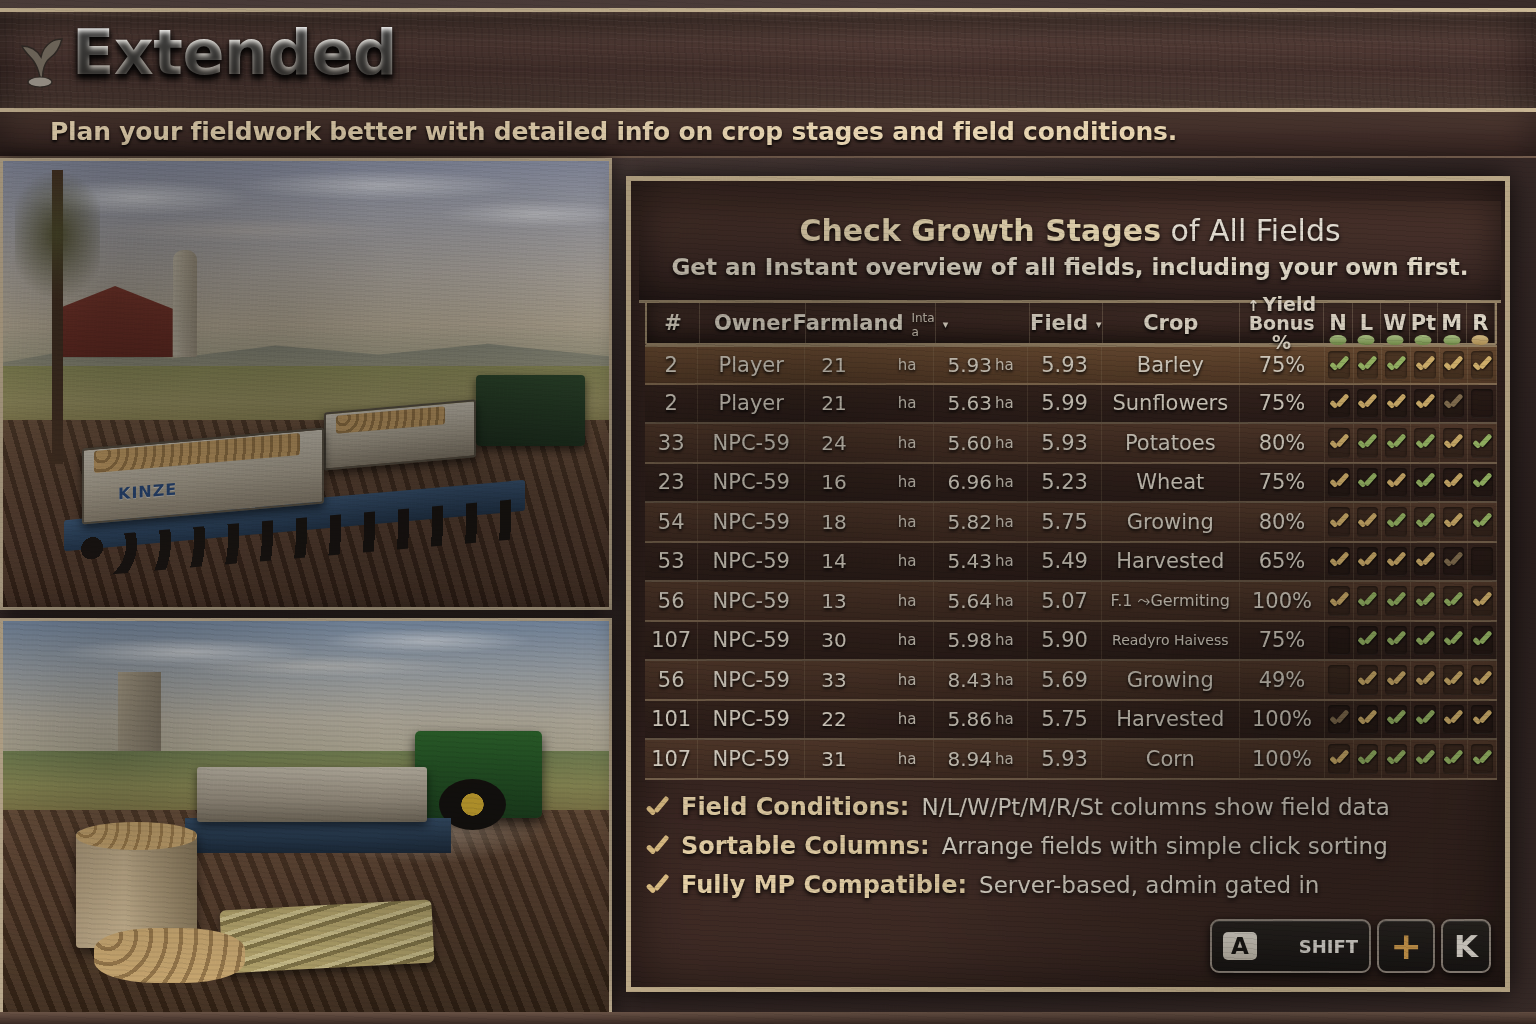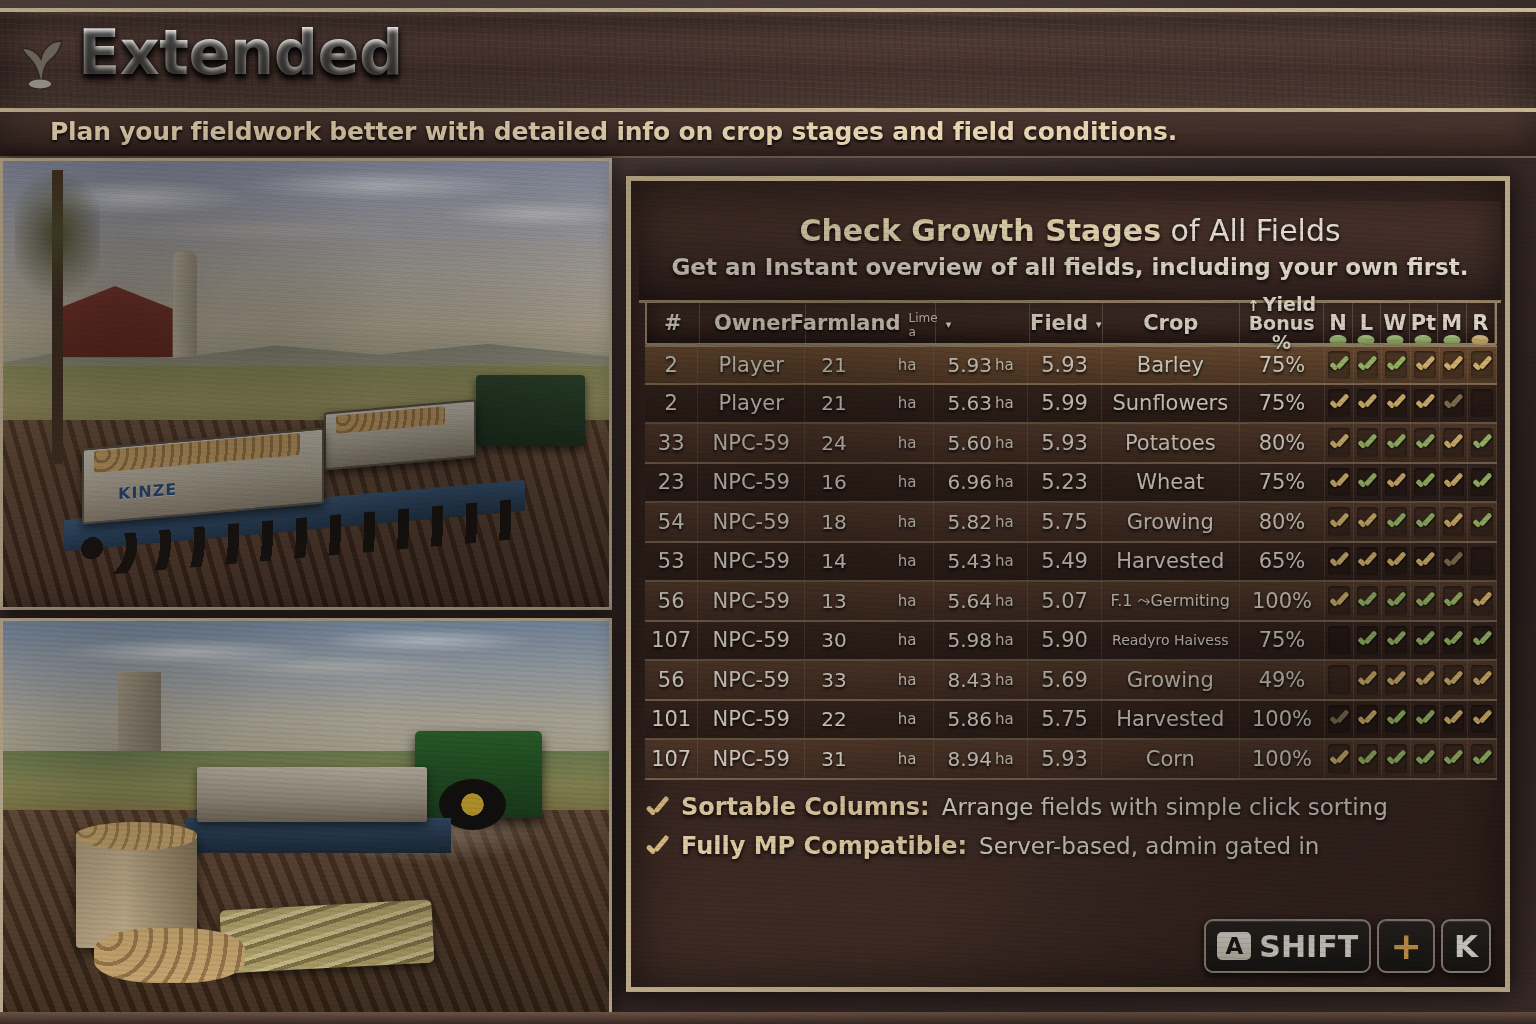--- a/index.html
+++ b/index.html
@@ -51,22 +51,22 @@
   #header-band::after { content:""; position:absolute; inset:0;
     background-image:
       repeating-linear-gradient(88deg, rgba(0,0,0,0.07) 0px, rgba(0,0,0,0.07) 2px, transparent 2px, transparent 7px),
       repeating-linear-gradient(2deg, rgba(255,255,255,0.035) 0px, rgba(255,255,255,0.035) 1px, transparent 1px, transparent 6px);
     pointer-events:none; }
 
   #title-row {
     position: absolute;
     left: 20px; top: 10px;
     display: flex;
-    align-items: flex-end;
-    gap: 14px;
+    align-items: center;
+    gap: 8px;
     z-index: 3;
   }
   #brand-icon { width: 44px; height: 58px; position: relative; top: 8px; opacity: .9; }
 
   .title-a, .title-b {
     font-size: 62px;
     font-weight: bold;
     letter-spacing: -0.5px;
     line-height: 1;
     font-family: "DejaVu Sans", sans-serif;
@@ -446,21 +446,21 @@
     height: 54px;
     display: flex; align-items: center; justify-content: center;
     padding: 0 11px; gap: 8px;
   }
   .kb-letter {
     background: linear-gradient(180deg,#f2ece0,#cfc7b8);
     color: #1b1815; font-weight: bold; font-size: 23px;
     font-family: "DejaVu Sans", sans-serif;
     border-radius: 5px; padding: 1px 8px; line-height: 1.15;
   }
-  .kb-text { color: #f0ece4; font-size: 30px; font-weight: bold; font-family: "DejaVu Sans", sans-serif; }
+  .kb-text { color: #f0ece4; font-size: 18px; font-weight: bold; font-family: "DejaVu Sans", sans-serif; margin-left: 34px; }
   .kb-plus { color: #e4ab54; font-size: 38px; font-weight: bold; line-height: .75; font-family: "DejaVu Sans", sans-serif; }
   .kb-k { color: #f1ece2; font-size: 31px; font-weight: bold; font-family: "DejaVu Sans", sans-serif; }
 
   
   #bottom-strip {
     position:absolute; left:0; bottom:0; width:1536px; height:12px;
     background: linear-gradient(180deg,#6a5346,#3a2a24);
   }
 </style>
 </head>
@@ -532,21 +532,21 @@
       <div id="panel-sub">Get an Instant overview of all fields, including your own first.</div>
     </div>
 
     <div id="table-wrap">
 
       <div id="thead">
         <div class="cell c-num">#</div>
         <div class="cell c-owner">Owner</div>
         <div class="cell c-farm">
           <span>Farmland</span>
-          <span class="sub-unit">Lime a</span>
+          <span class="sub-unit">Inta a</span>
           <span class="caret">▾</span>
         </div>
         <div class="cell c-size"></div>
         <div class="cell c-field">
           <span>Field</span>
           <span class="caret">▾</span>
         </div>
         <div class="cell c-crop">Crop</div>
         <div class="cell c-yield">
           <div class="yield-head">
@@ -1007,20 +1007,25 @@
             </div>
             <div class="cell c-chk chk-cell">
               <span class="slot"></span>
               <span class="check g"></span>
             </div>
           </div>
         </div>
     </div>
 
     <div id="features">
+        <div class="feat">
+          <span class="tick"></span>
+          <span class="ft-title">Field Conditions:</span>
+          <span class="ft-desc">N/L/W/Pt/M/R/St columns show field data</span>
+        </div>
         <div class="feat">
           <span class="tick"></span>
           <span class="ft-title">Sortable Columns:</span>
           <span class="ft-desc">Arrange fields with simple click sorting</span>
         </div>
         <div class="feat">
           <span class="tick"></span>
           <span class="ft-title">Fully MP Compatible:</span>
           <span class="ft-desc">Server-based, admin gated in</span>
         </div>

